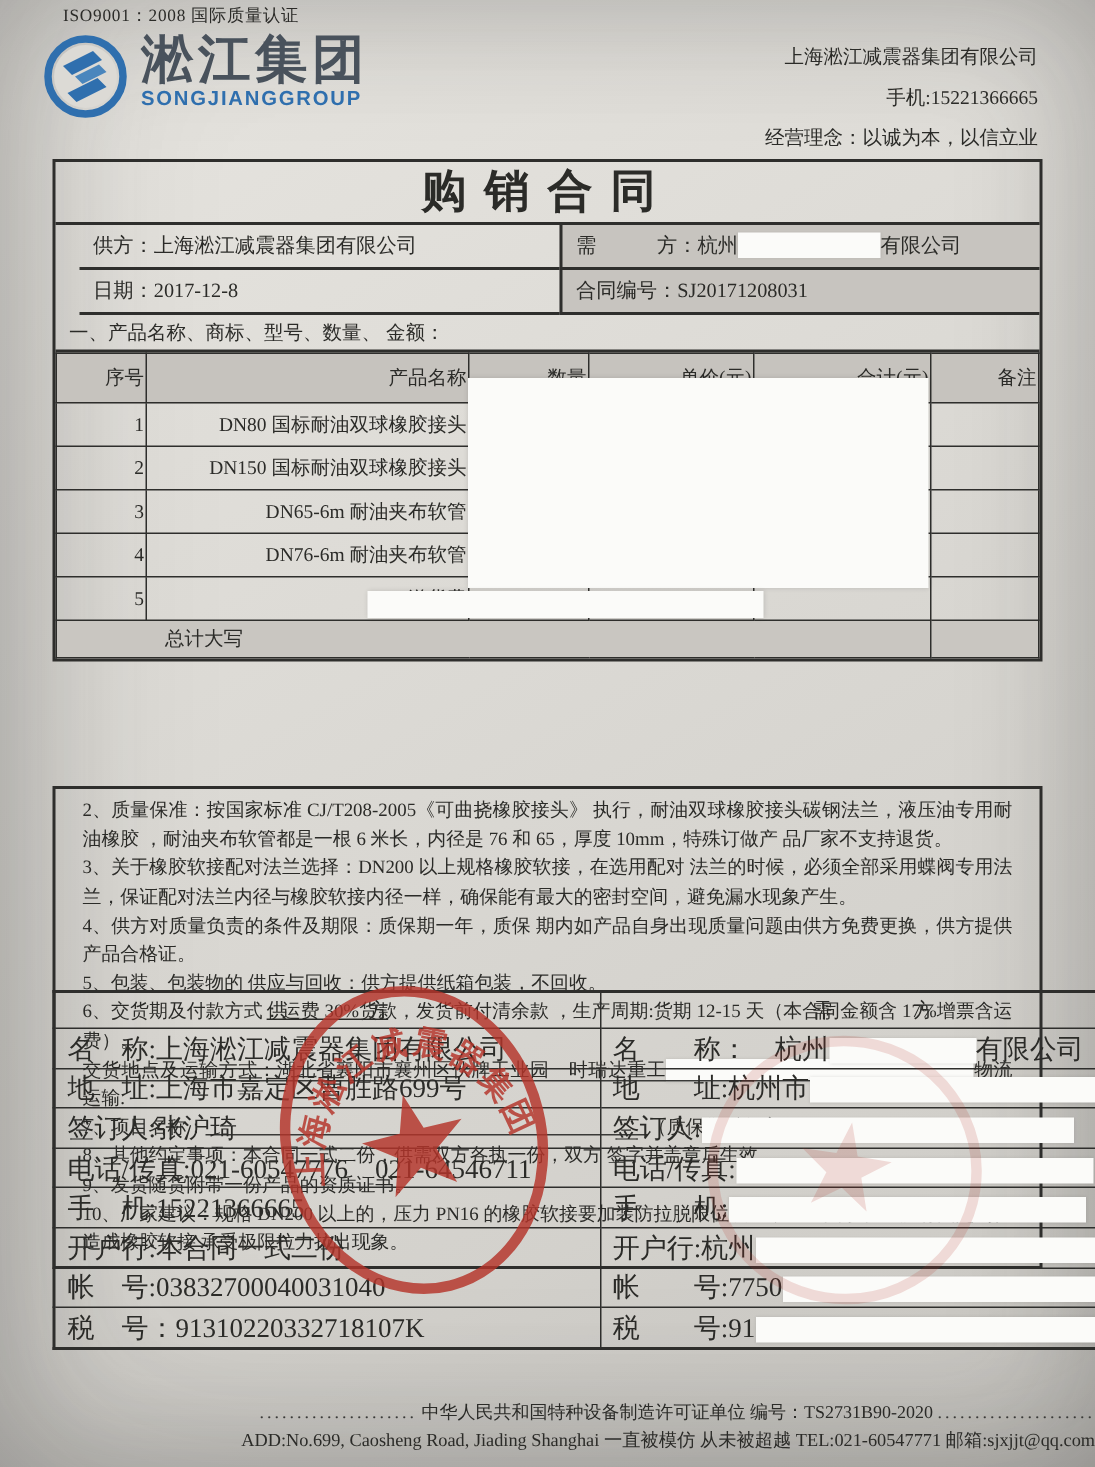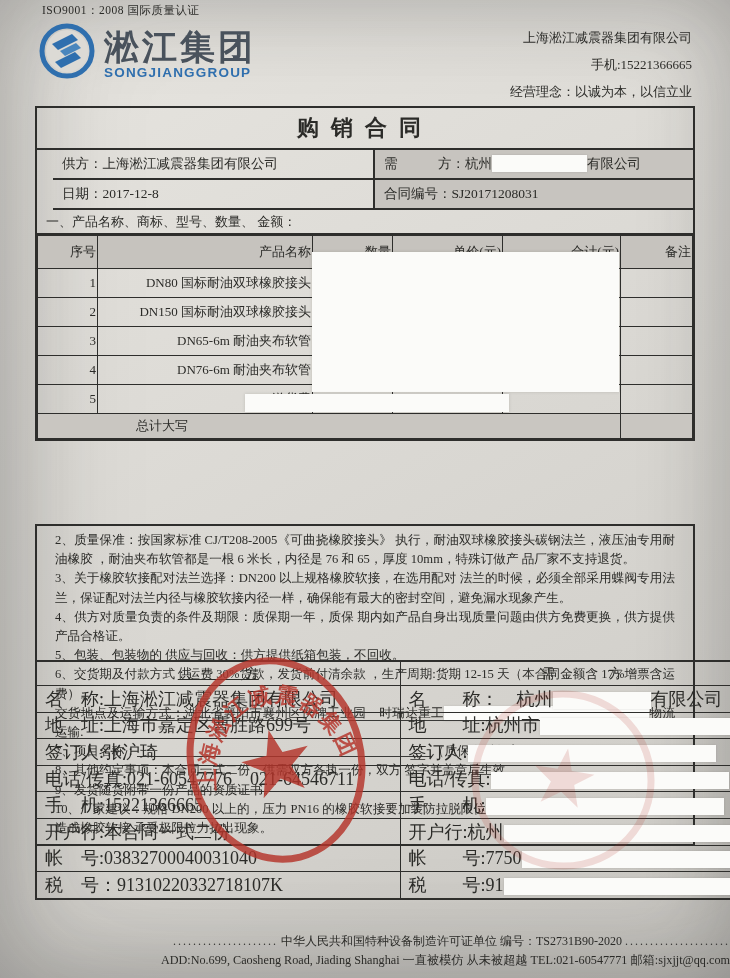--- a/index.html
+++ b/index.html
@@ -8,39 +8,39 @@
     background:#76756f;
     font-family:"Liberation Serif","DejaVu Serif",serif;
     color:#2b2b28;
   }
   .paper{
     position:absolute;inset:0;
     background:linear-gradient(150deg,#e7e5e0 0%,#dcdad5 42%,#d3d1cc 75%,#c8c6c1 100%);
     box-shadow:inset 0 0 90px rgba(40,40,38,.28), inset 40px -30px 120px rgba(40,40,38,.12);
   }
   .iso{position:absolute;top:3px;left:42px;font-size:11.5px;letter-spacing:.5px;}
-  .logo-row{position:absolute;top:22px;left:38px;display:flex;align-items:flex-end;}
+  .logo-row{position:absolute;top:22px;left:28px;display:flex;align-items:flex-start;}
   .logo-txt{margin-left:8px;}
   .logo-cn{font-size:35px;font-weight:bold;color:#49525c;letter-spacing:3px;line-height:36px;font-family:"Liberation Sans","DejaVu Sans",sans-serif;}
   .logo-en{font-size:13.5px;font-weight:bold;color:#2f6fae;letter-spacing:1.2px;font-family:"Liberation Sans","DejaVu Sans",sans-serif;}
   .hdr-right{position:absolute;top:24px;right:38px;text-align:right;font-size:13px;line-height:27px;}
 
   .main{position:absolute;left:35px;right:35px;top:106px;border:2px solid #2e2e2c;background:transparent;}
-  .title-row{height:40px;line-height:40px;text-align:center;font-size:22px;font-weight:bold;letter-spacing:12px;border-bottom:2px solid #2e2e2c;}
+  .title-row{height:40px;line-height:40px;text-align:center;font-size:30px;font-weight:bold;letter-spacing:12px;border-bottom:2px solid #2e2e2c;}
   .meta{display:grid;grid-template-columns:1fr 1fr;padding-left:16px;}
   .meta .cell{height:28px;line-height:28px;padding:0 9px;font-size:13.5px;border-bottom:2px solid #2e2e2c;white-space:nowrap;overflow:hidden;}
   .meta .gray{background:#c7c4bf;border-left:2px solid #2e2e2c;}
   .section-row{height:23px;line-height:23px;padding:0 9px;font-size:13px;border-bottom:2px solid #2e2e2c;}
 
   table{border-collapse:collapse;width:100%;}
   .products td,.products th{border:1.8px solid #2e2e2c;font-size:13px;font-weight:normal;text-align:right;}
   .products th{height:30px;background:#c6c3be;}
   .products td{height:26px;}
   .products .total-row td{height:22px;background:#c9c6c1;font-size:13px;}
-  .products .total-cell{text-align:left;padding-left:98px;margin-left:19px;}
+  .products .total-cell{text-align:left;padding-left:72px;margin-left:19px;}
 
   .terms{position:absolute;left:35px;right:35px;top:524px;border:2px solid #2e2e2c;padding:5px 18px 6px;font-size:12.6px;line-height:19.2px;background:transparent;}
   .terms p{margin:0;text-align:justify;}
   .blank-line{display:inline-block;width:295px;border-bottom:1.2px solid #3a3a38;height:13px;vertical-align:-2px;}
   .uline{border-bottom:1.2px solid #3a3a38;}
 
   .parties{position:absolute;left:35px;right:35px;top:660px;border:2px solid #2e2e2c;}
   .parties td{border:1.7px solid #2e2e2c;height:25.6px;padding:0 8px;font-size:18px;white-space:nowrap;overflow:hidden;}
   .parties .hdr{text-align:center;height:23px;font-size:13.5px;}
 

